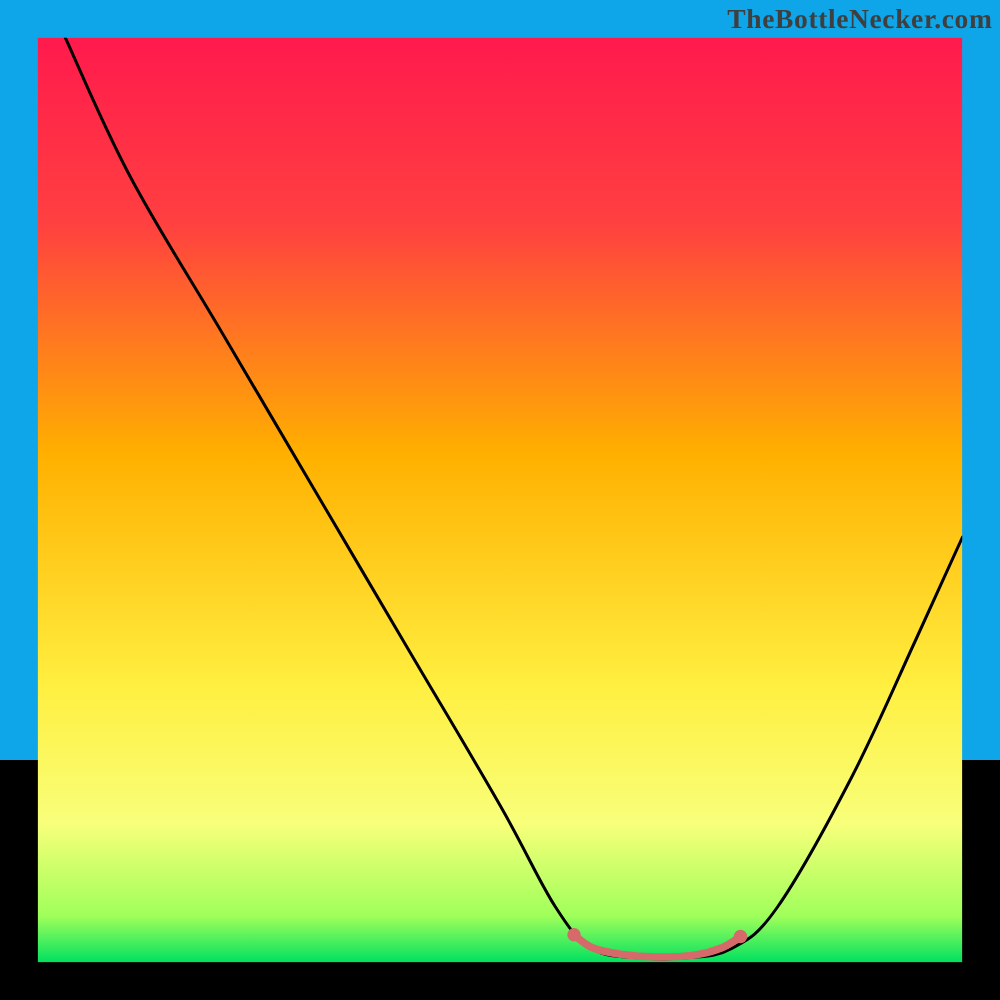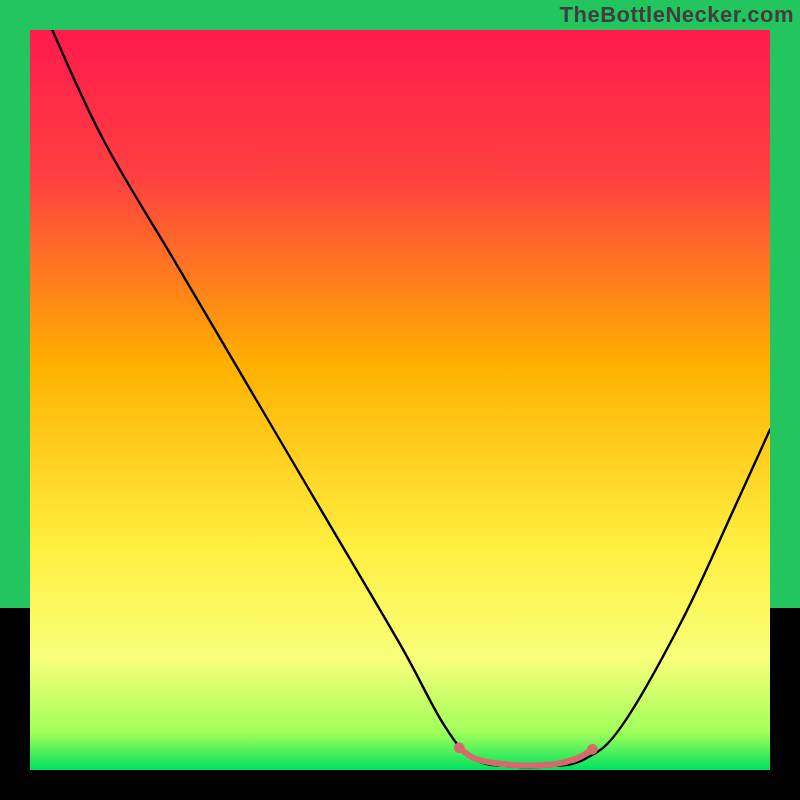--- a/index.html
+++ b/index.html
@@ -8,21 +8,22 @@
     width: 800px;
     height: 800px;
     background: #000;
     font-family: Arial, Helvetica, sans-serif;
     overflow: hidden;
   }
   .frame {
     position: relative;
     width: 800px;
     height: 608px;
-    background: #22c55e;
+    background: #0ea5e9;
+    font-family: Liberation Serif, serif;
   }
   .watermark {
     position: absolute;
     top: 2px;
     right: 6px;
     color: #3f3f3f;
     font-size: 22px;
     font-weight: 600;
     letter-spacing: 0.5px;
     z-index: 10;

